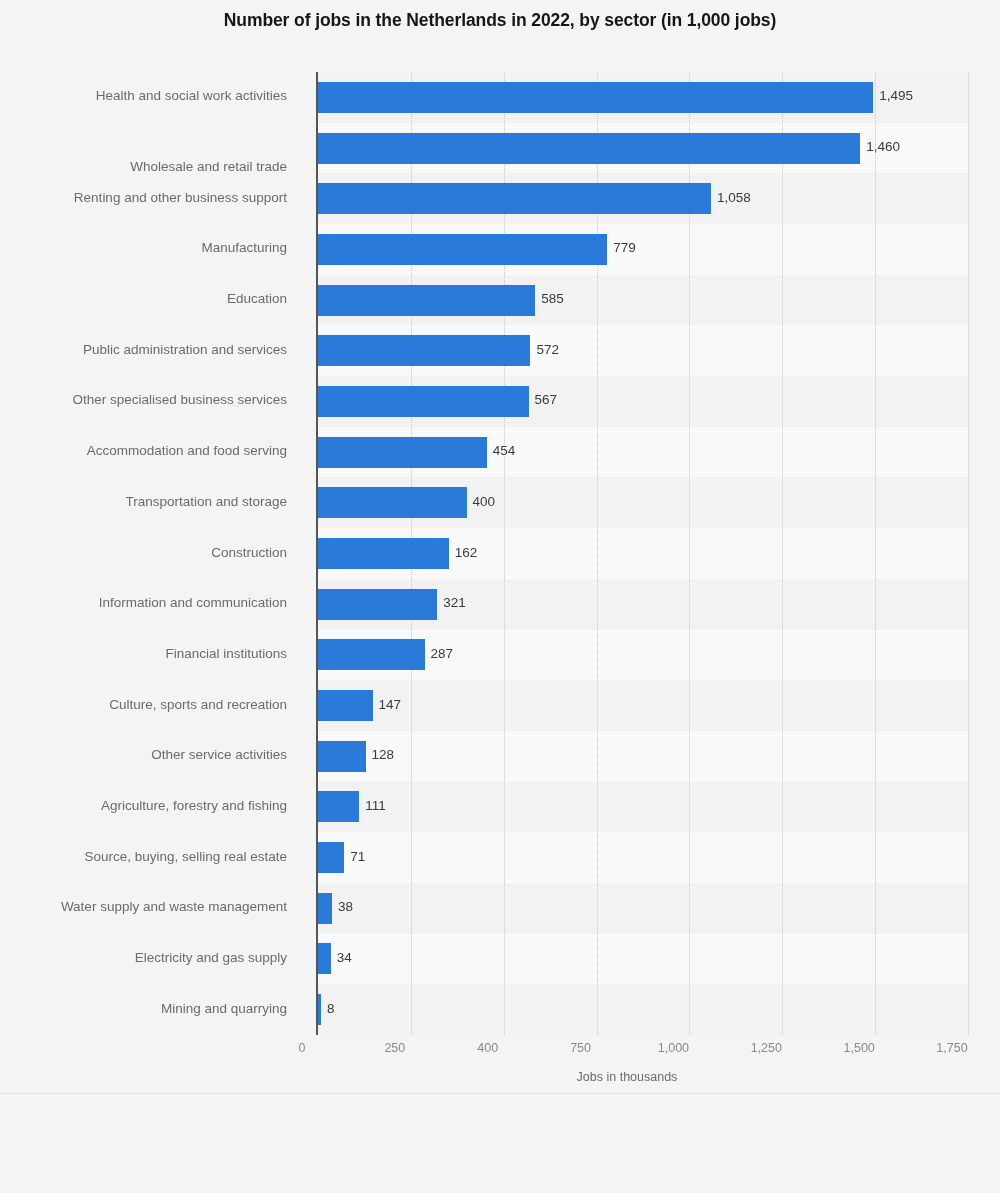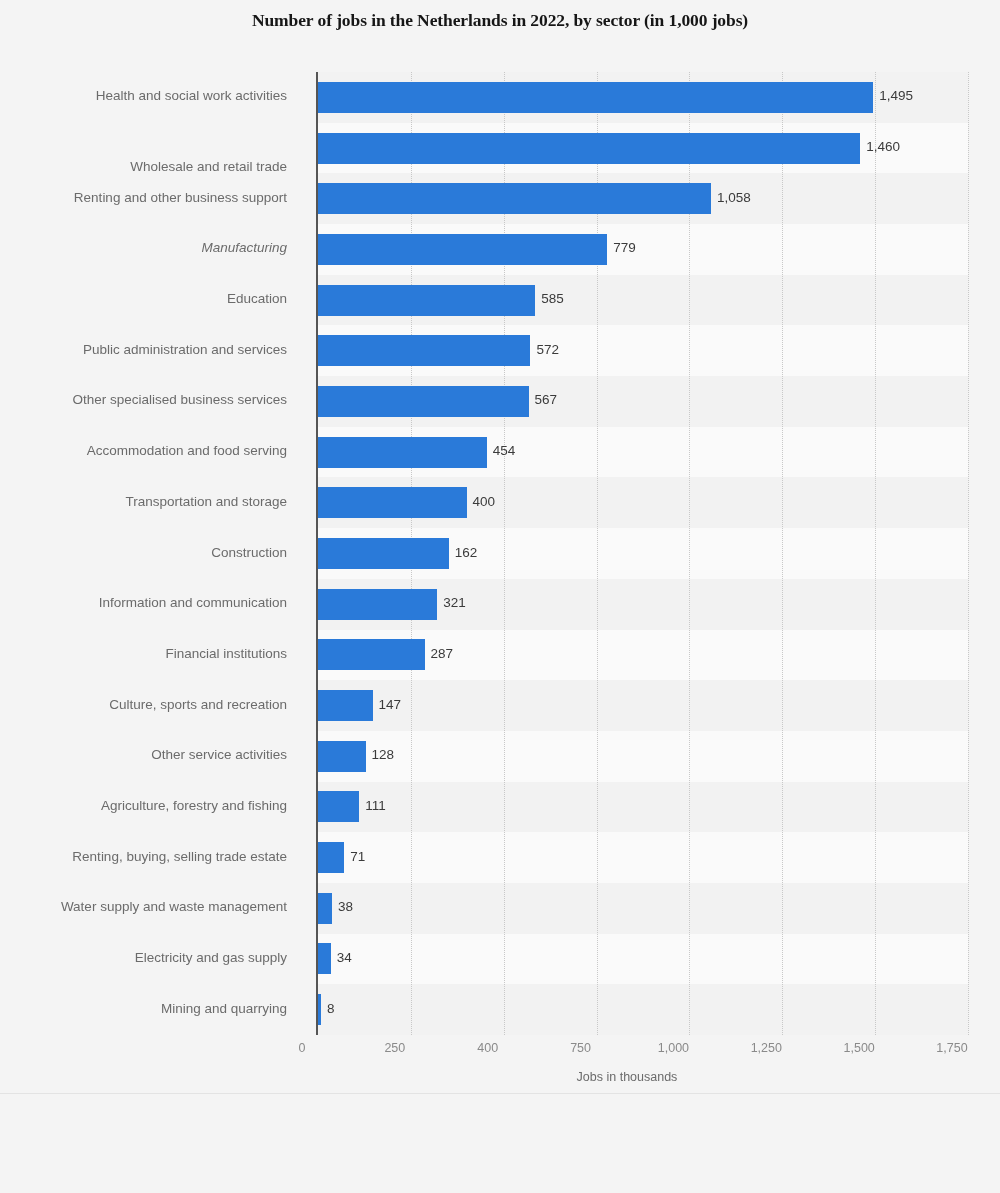--- a/index.html
+++ b/index.html
@@ -26,21 +26,20 @@
   #chart-title {
     position: absolute;
     left: 0;
     top: 10px;
     width: 1000px;
     text-align: center;
     font-size: 17.5px;
     font-weight: bold;
     color: #161616;
     letter-spacing: -0.1px;
-    font-family: Liberation Serif, serif;
   }
 
   
   #plot-frame {
     position: absolute;
     left: 318px;
     top: 72px;
     width: 650px;
     height: 963px;
   }
@@ -184,33 +183,33 @@
 <body>
 
 <div id="chart-root">
 
   <div id="chart-title">Number of jobs in the Netherlands in 2022, by sector (in 1,000 jobs)</div>
 
   <div id="cat-labels">
       <div class="cat-label" style="top: 16.3421px;">Health and social work activities</div>
       <div class="cat-label" style="top: 67.0263px; margin-top: 20px;">Wholesale and retail trade</div>
       <div class="cat-label" style="top: 117.711px;">Renting and other business support</div>
-      <div class="cat-label" style="top: 168.395px; font-style: italic;">Manufacturing</div>
+      <div class="cat-label" style="top: 168.395px;">Manufacturing</div>
       <div class="cat-label" style="top: 219.079px;">Education</div>
       <div class="cat-label" style="top: 269.763px;">Public administration and services</div>
       <div class="cat-label" style="top: 320.447px;">Other specialised business services</div>
       <div class="cat-label" style="top: 371.132px;">Accommodation and food serving</div>
       <div class="cat-label" style="top: 421.816px;">Transportation and storage</div>
       <div class="cat-label" style="top: 472.5px;">Construction</div>
       <div class="cat-label" style="top: 523.184px;">Information and communication</div>
       <div class="cat-label" style="top: 573.868px;">Financial institutions</div>
       <div class="cat-label" style="top: 624.553px;">Culture, sports and recreation</div>
       <div class="cat-label" style="top: 675.237px;">Other service activities</div>
       <div class="cat-label" style="top: 725.921px;">Agriculture, forestry and fishing</div>
-      <div class="cat-label" style="top: 776.605px;">Renting, buying, selling trade estate</div>
+      <div class="cat-label" style="top: 776.605px;">Source, buying, selling real estate</div>
       <div class="cat-label" style="top: 827.289px;">Water supply and waste management</div>
       <div class="cat-label" style="top: 877.974px;">Electricity and gas supply</div>
       <div class="cat-label" style="top: 928.658px;">Mining and quarrying</div>
     </div>
 
   <div id="plot-frame">
     <div id="row-bands">
         <div class="row-band odd" style="top: 0px; height: 50.6842px;"></div>
         <div class="row-band even" style="top: 50.6842px; height: 50.6842px;"></div>
         <div class="row-band odd" style="top: 101.368px; height: 50.6842px;"></div>

